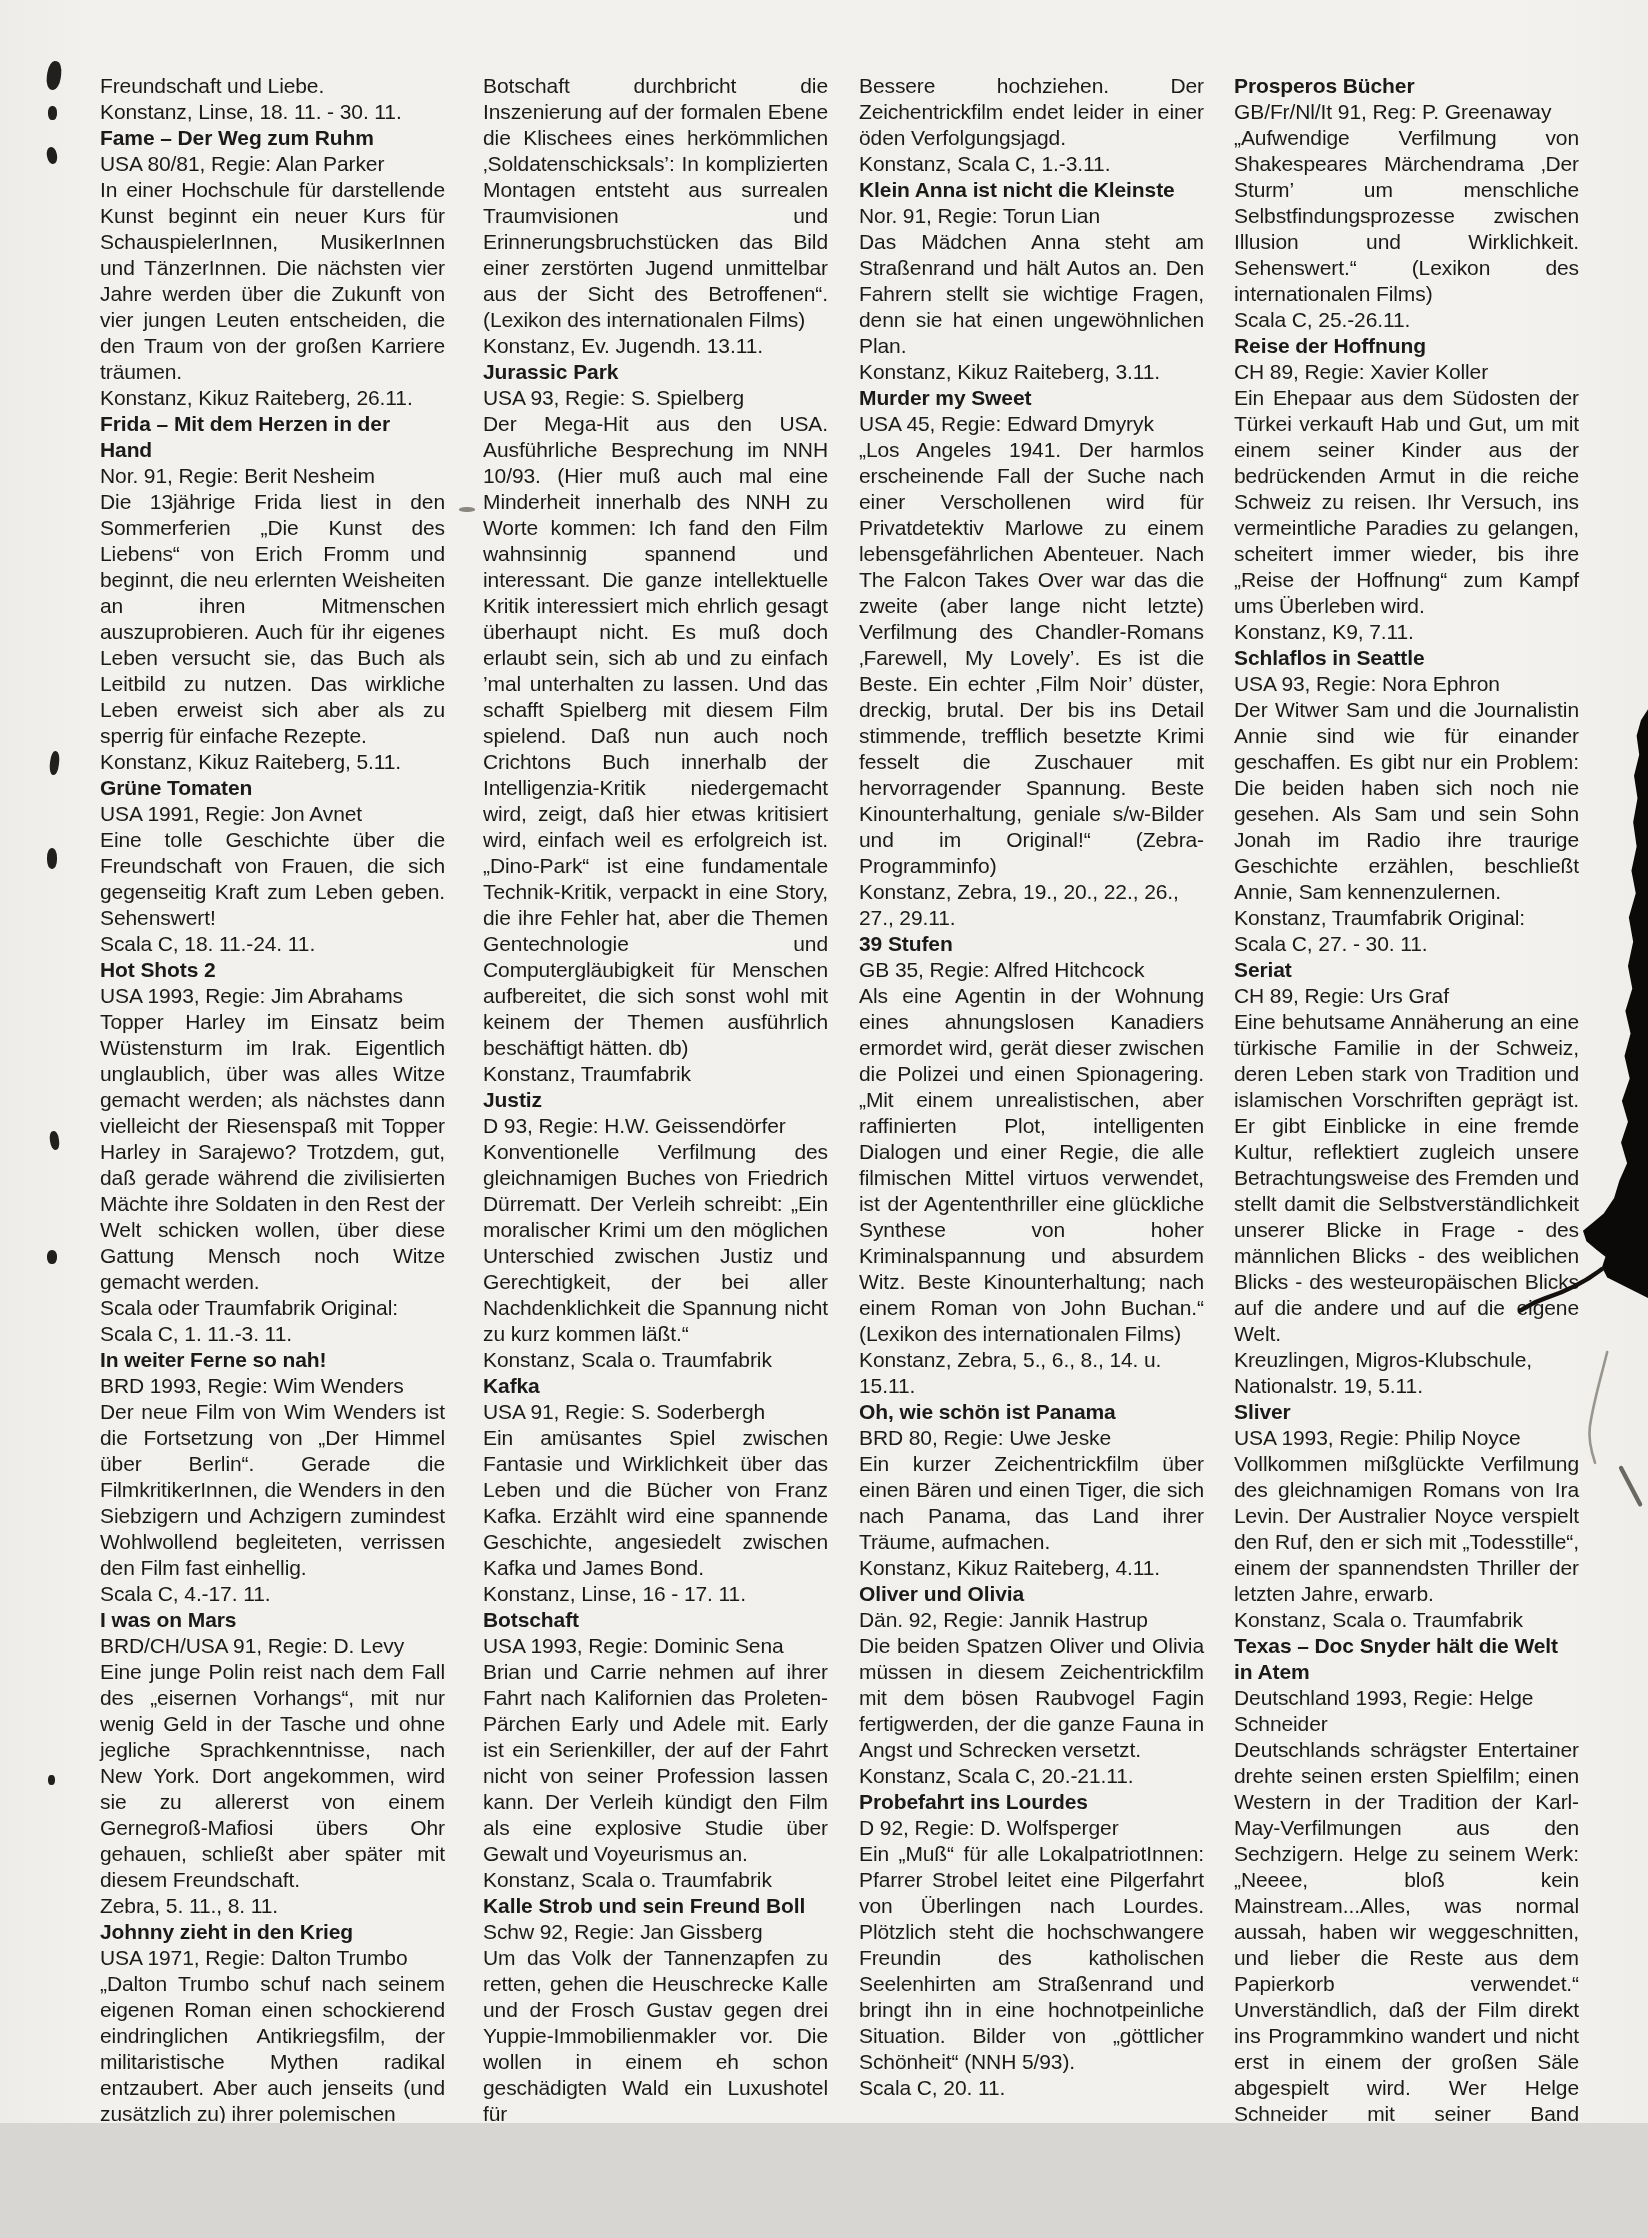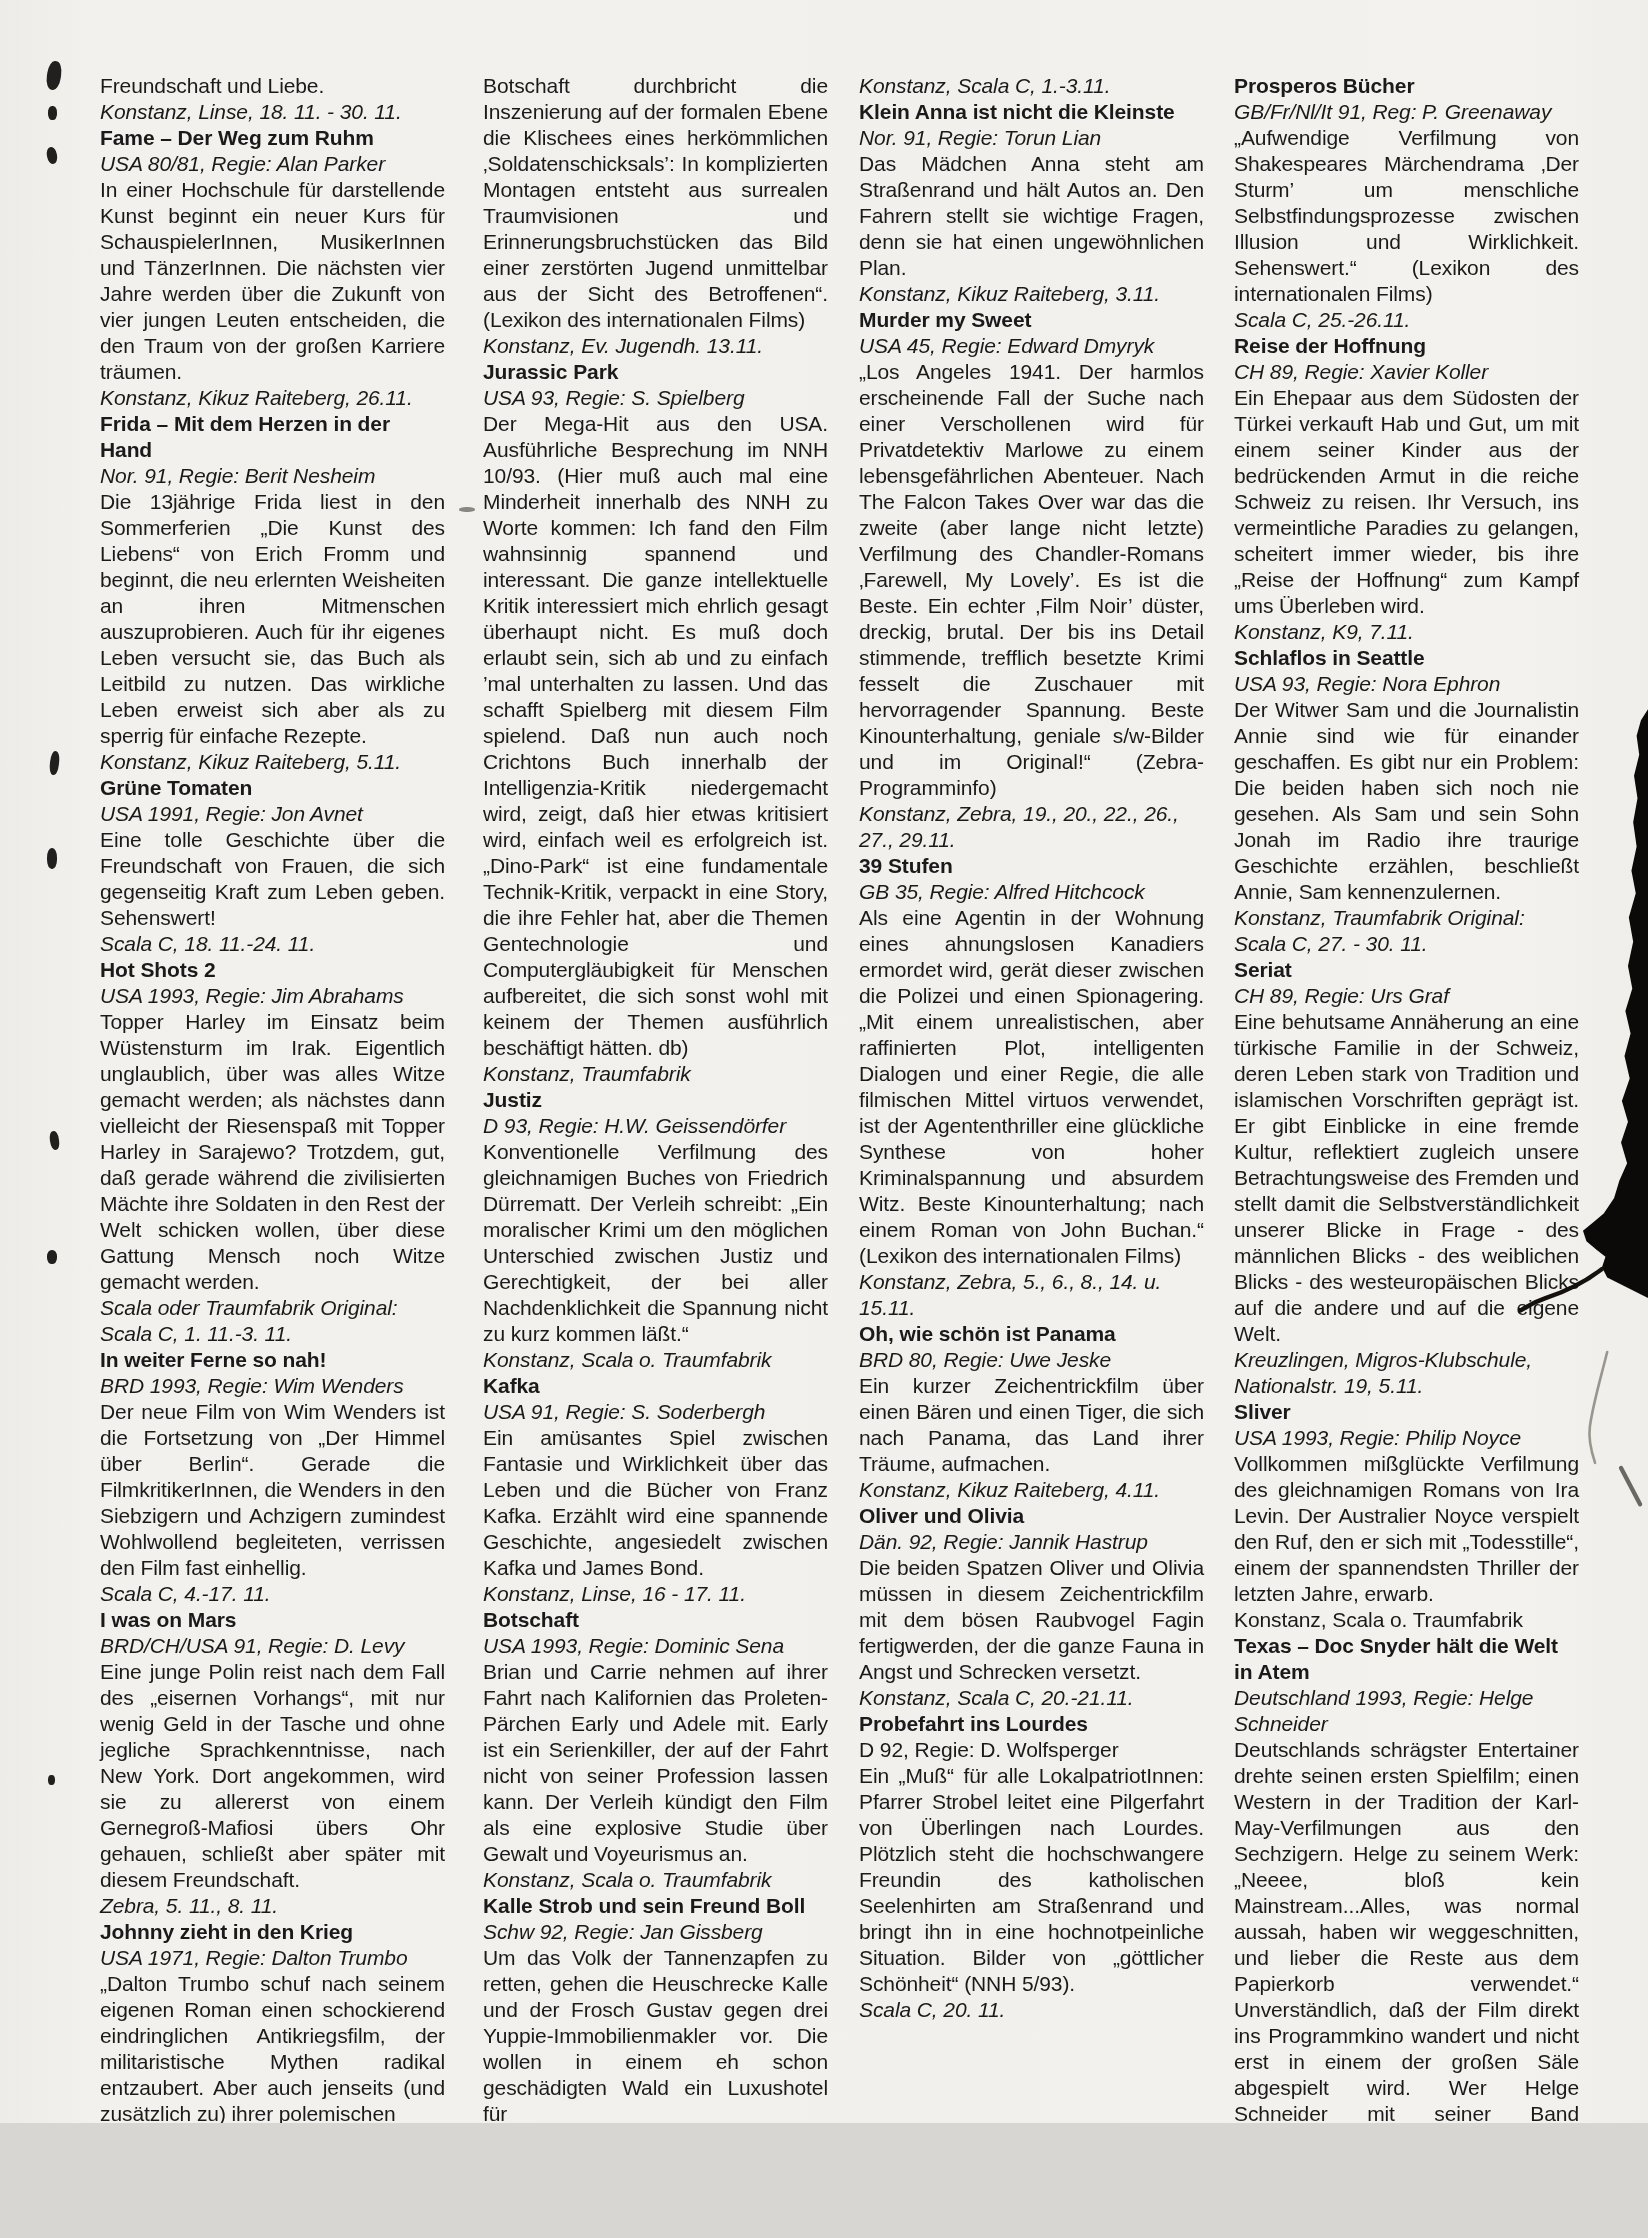--- a/index.html
+++ b/index.html
@@ -12,21 +12,21 @@
     color:#1a1a1a;
   }
   .col { position:absolute; top:73px; width:345px; }
   #col1 { left:100px; }
   #col2 { left:483px; }
   #col3 { left:859px; }
   #col4 { left:1234px; }
   .block { font-size:21px; line-height:26px; letter-spacing:-0.1px; }
   .body  { text-align:justify; }
   .title { font-weight:bold; }
-  .credit, .venue { font-style:italic; }
+  .credit, .venue { }
   .credit-plain, .venue-plain { font-style:normal; }
   .footer {
     position:absolute; left:87px; top:2138px;
     font-size:35px; font-weight:bold; letter-spacing:-0.3px;
     color:#121212;
   }
   .speck { position:absolute; background:#22201e; border-radius:45%; }
   .speck.light { background:#8a8781; }
   .tear { position:absolute; left:1510px; top:606px; width:139px; height:952px; }
 </style>
@@ -83,20 +83,21 @@
       <div class="block venue">Konstanz, Linse, 16 - 17. 11.</div>
       <div class="block title">Botschaft</div>
       <div class="block credit">USA 1993, Regie: Dominic Sena</div>
       <div class="block body">Brian und Carrie nehmen auf ihrer Fahrt nach Kalifornien das Proleten-Pärchen Early und Adele mit. Early ist ein Serienkiller, der auf der Fahrt nicht von seiner Profession lassen kann. Der Verleih kündigt den Film als eine explosive Studie über Gewalt und Voyeurismus an.</div>
       <div class="block venue">Konstanz, Scala o. Traumfabrik</div>
       <div class="block title">Kalle Strob und sein Freund Boll</div>
       <div class="block credit">Schw 92, Regie: Jan Gissberg</div>
       <div class="block body">Um das Volk der Tannenzapfen zu retten, gehen die Heuschrecke Kalle und der Frosch Gustav gegen drei Yuppie-Immobilienmakler vor. Die wollen in einem eh schon geschädigten Wald ein Luxushotel für</div>
     </div>
   <div class="col" id="col3">
+      <div class="block body">Bessere hochziehen. Der Zeichentrickfilm endet leider in einer öden Verfolgungsjagd.</div>
       <div class="block venue">Konstanz, Scala C, 1.-3.11.</div>
       <div class="block title">Klein Anna ist nicht die Kleinste</div>
       <div class="block credit">Nor. 91, Regie: Torun Lian</div>
       <div class="block body">Das Mädchen Anna steht am Straßenrand und hält Autos an. Den Fahrern stellt sie wichtige Fragen, denn sie hat einen ungewöhnlichen Plan.</div>
       <div class="block venue">Konstanz, Kikuz Raiteberg, 3.11.</div>
       <div class="block title">Murder my Sweet</div>
       <div class="block credit">USA 45, Regie: Edward Dmyryk</div>
       <div class="block body">„Los Angeles 1941. Der harmlos erscheinende Fall der Suche nach einer Verschollenen wird für Privatdetektiv Marlowe zu einem lebensgefährlichen Abenteuer. Nach The Falcon Takes Over war das die zweite (aber lange nicht letzte) Verfilmung des Chandler-Romans ‚Farewell, My Lovely’. Es ist die Beste. Ein echter ‚Film Noir’ düster, dreckig, brutal. Der bis ins Detail stimmende, trefflich besetzte Krimi fesselt die Zuschauer mit hervorragender Spannung. Beste Kinounterhaltung, geniale s/w-Bilder und im Original!“ (Zebra-Programminfo)</div>
       <div class="block venue">Konstanz, Zebra, 19., 20., 22., 26., 27., 29.11.</div>
       <div class="block title">39 Stufen</div>

